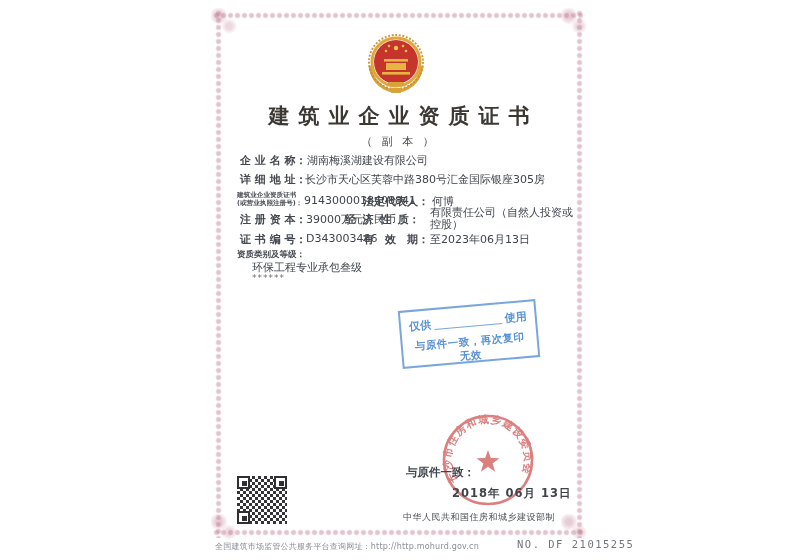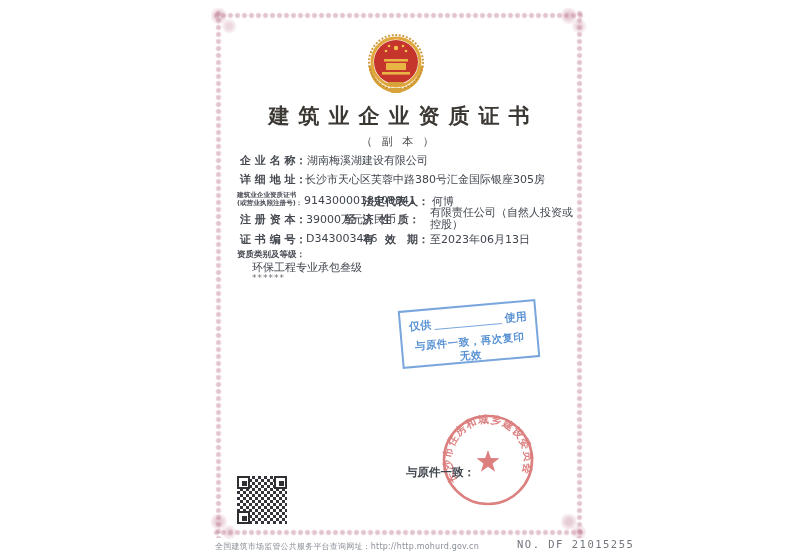--- a/index.html
+++ b/index.html
@@ -153,20 +153,22 @@
         <path id="sealArc" d="M 19.7,71.8 A 37,37 0 1 1 76.3,71.8" fill="none"></path>
       </defs>
       <circle cx="48" cy="48" r="44" fill="none" stroke="#d76e6e" stroke-width="2.6"></circle>
       <text font-size="10.5" letter-spacing="1.2" fill="#d76e6e" font-weight="bold">
         <textPath href="#sealArc" startOffset="4">长沙市住房和城乡建设委员会</textPath>
       </text>
       <path d="M48,38 L50.8,46.1 L59.4,46.3 L52.6,51.5 L55.1,59.7 L48,54.8 L40.9,59.7 L43.4,51.5 L36.6,46.3 L45.2,46.1 Z" fill="#d76e6e"></path>
     </svg>
 
     <span class="issue-label">与原件一致：</span>
+    <span class="issue-date">2018年  06月  13日</span>
+    <div class="made-by">中华人民共和国住房和城乡建设部制</div>
 
     <div class="qr">
       <div class="f f-tl">
           <i></i>
         </div>
       <div class="f f-tr">
           <i></i>
         </div>
       <div class="f f-bl">
           <i></i>

